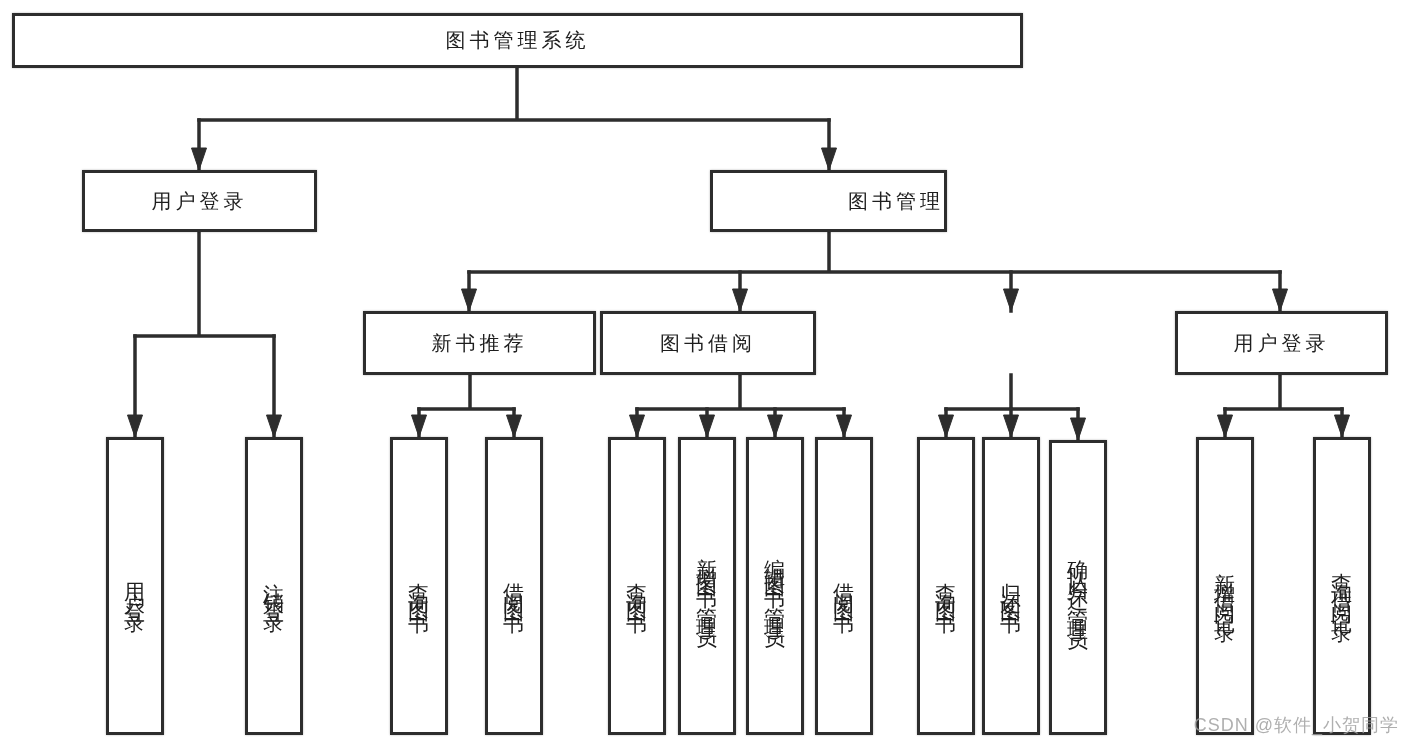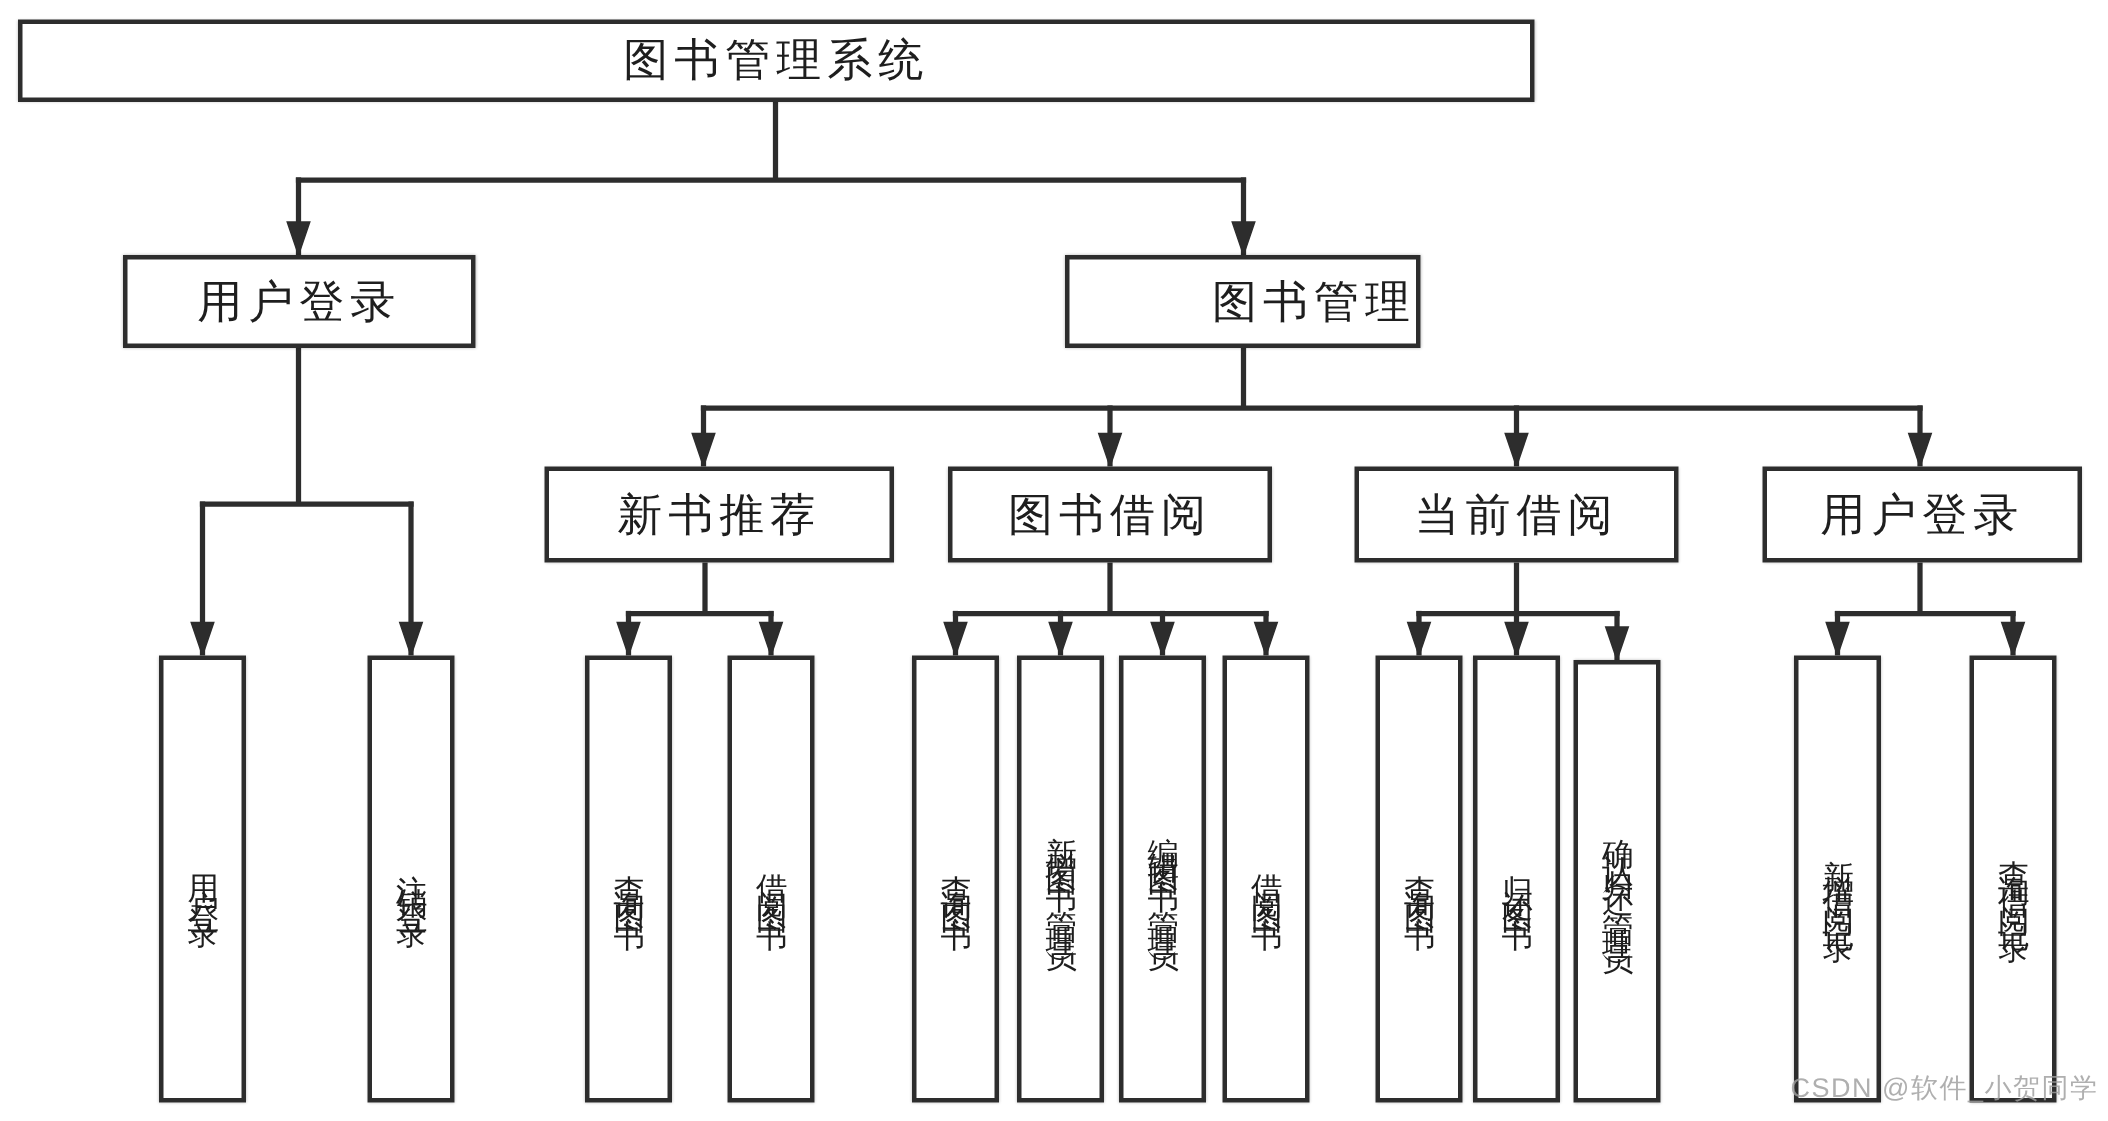--- a/index.html
+++ b/index.html
@@ -17,21 +17,21 @@
     background: #ffffff;
     border: 3px solid #2d2d2d;
     box-shadow: 0 0 2px rgba(0,0,0,0.28);
     display: flex;
     align-items: center;
     justify-content: center;
     color: #1e1e1e;
     z-index: 1;
   }
   .node.h span {
-    font-size: 30px;
+    font-size: 20px;
     letter-spacing: 4px;
     white-space: nowrap;
   }
   .node.v span {
     writing-mode: vertical-rl;
     text-orientation: mixed;
     font-size: 21px;
     letter-spacing: 10px;
     line-height: 1;
     white-space: nowrap;
@@ -103,25 +103,22 @@
   <div class="node h" style="left:82px; top:170px; width:235px; height:62px;">
     <span>用户登录</span>
   </div>
   <div class="node h" style="left:710px; top:170px; width:237px; height:62px;justify-content:flex-end;">
     <span>图书管理</span>
   </div>
 
   <div class="node h" style="left:363px; top:311px; width:233px; height:64px;">
     <span>新书推荐</span>
   </div>
-  <div class="node h" style="left:632px; top:311px; width:216px; height:64px;">
+  <div class="node h" style="left:600px; top:311px; width:216px; height:64px;">
     <span>图书借阅</span>
-  </div>
-  <div class="node h" style="left:903px; top:311px; width:216px; height:64px;">
-    <span>当前借阅</span>
   </div>
   <div class="node h" style="left:1175px; top:311px; width:213px; height:64px;">
     <span>用户登录</span>
   </div>
 
   <div class="node v" style="left:106px; top:437px; width:58px; height:298px;">
     <span>用户登录</span>
   </div>
   <div class="node v" style="left:245px; top:437px; width:58px; height:298px;">
     <span>注销登录</span>

